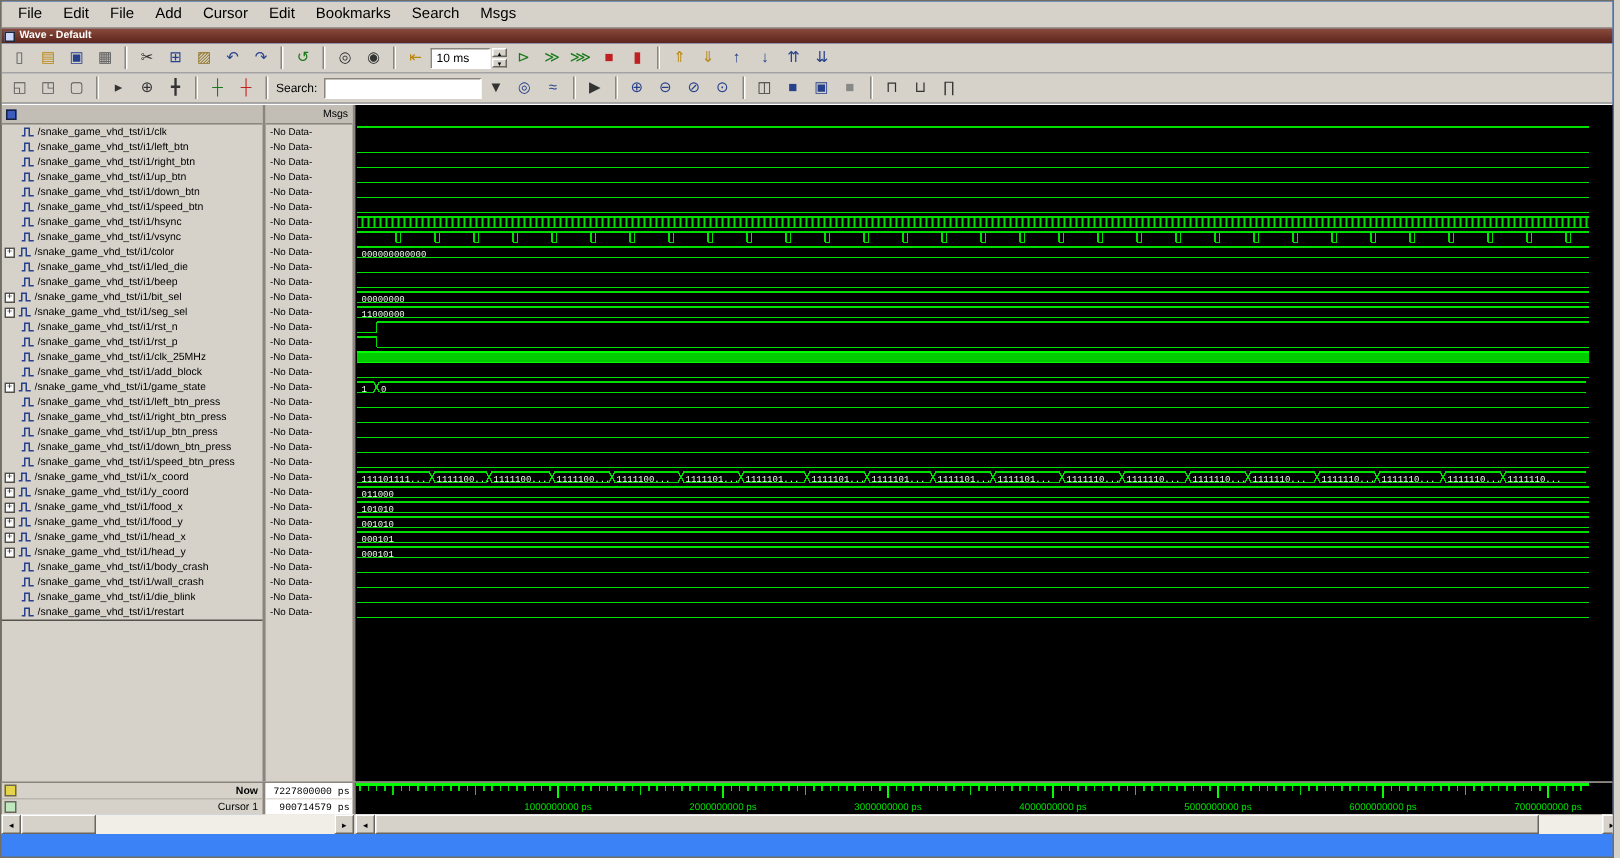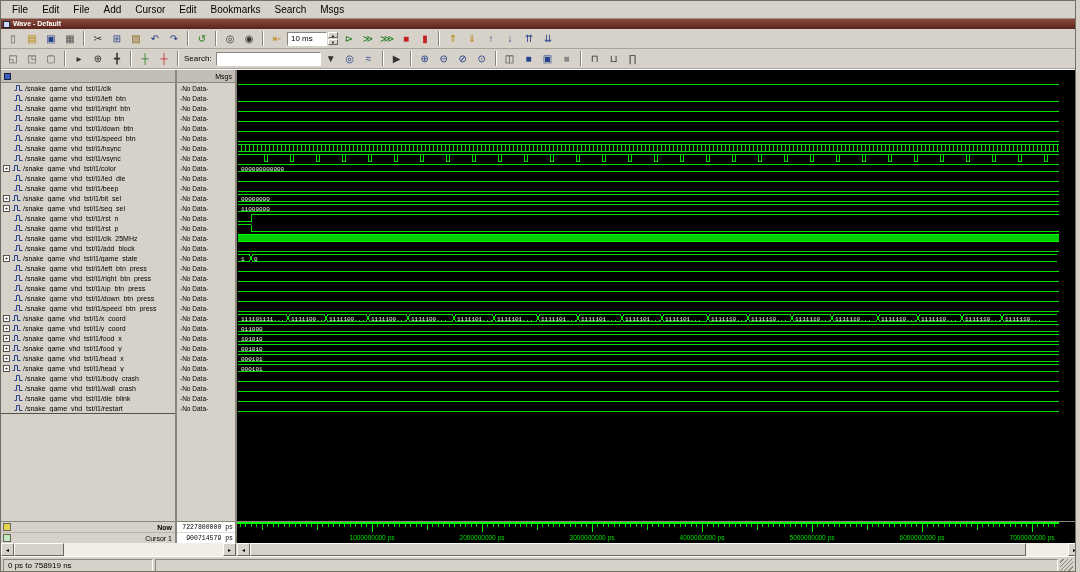--- a/index.html
+++ b/index.html
@@ -912,19 +912,14 @@
       <div class="sb-btn">▸</div>
     </div>
     <div class="sb sb-wave">
       <div class="sb-btn">◂</div>
       <div class="sb-thumb" style="width:776px"></div>
       <div class="sb-track"></div>
       <div class="sb-btn">▸</div>
     </div>
   </div>
 
-  <div class="statusbar">
-    <div class="st-cell st-main">0 ps to 758919 ns</div>
-    <div class="st-fill"></div>
-    <div class="grip"></div>
-  </div>
 
 </div>
 
 </body></html>

